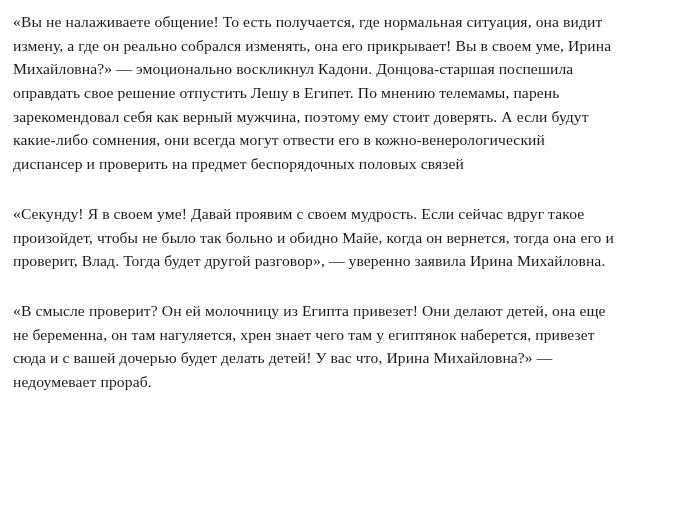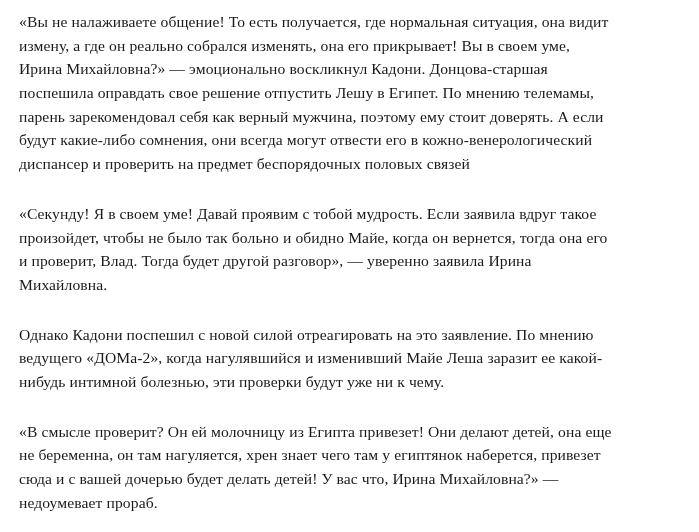--- a/index.html
+++ b/index.html
@@ -10,35 +10,34 @@
   body {
     width: 699px;
     height: 532px;
     overflow: hidden;
     font-family: "Liberation Serif", "DejaVu Serif", serif;
     color: #000000;
   }
   .article {
     box-sizing: border-box;
     width: 625px;
-    padding: 10px 8px 0 19px;
+    padding: 10px 8px 0 13px;
   }
   .para {
     margin: 0 0 26px 0;
     font-size: 15.6px;
     line-height: 1.52;
     text-align: left;
     color: #1a1a1a;
     letter-spacing: 0.1px;
   }
   .para:last-child {
     margin-bottom: 8px;
   }
 </style>
 </head>
 <body>
 
 <div class="article">
   <p class="para">«Вы не налаживаете общение! То есть получается, где нормальная ситуация, она видит измену, а где он реально собрался изменять, она его прикрывает! Вы в своем уме, Ирина Михайловна?» — эмоционально воскликнул Кадони. Донцова-старшая поспешила оправдать свое решение отпустить Лешу в Египет. По мнению телемамы, парень зарекомендовал себя как верный мужчина, поэтому ему стоит доверять. А если будут какие-либо сомнения, они всегда могут отвести его в кожно-венерологический диспансер и проверить на предмет беспорядочных половых связей</p>
-  <p class="para">«Секунду! Я в своем уме! Давай проявим с тобой мудрость. Если заявила вдруг такое произойдет, чтобы не было так больно и обидно Майе, когда он вернется, тогда она его и проверит, Влад. Тогда будет другой разговор», — уверенно заявила Ирина Михайловна.</p>
-  <p class="para">Однако Кадони поспешил с новой силой отреагировать на это заявление. По мнению ведущего «ДОМа-2», когда нагулявшийся и изменивший Майе Леша заразит ее какой-нибудь интимной болезнью, эти проверки будут уже ни к чему.</p>
+  <p class="para">«Секунду! Я в своем уме! Давай проявим с своем мудрость. Если сейчас вдруг такое произойдет, чтобы не было так больно и обидно Майе, когда он вернется, тогда она его и проверит, Влад. Тогда будет другой разговор», — уверенно заявила Ирина Михайловна.</p>
   <p class="para">«В смысле проверит? Он ей молочницу из Египта привезет! Они делают детей, она еще не беременна, он там нагуляется, хрен знает чего там у египтянок наберется, привезет сюда и с вашей дочерью будет делать детей! У вас что, Ирина Михайловна?» — недоумевает прораб.</p>
 </div>
 
 </body></html>

